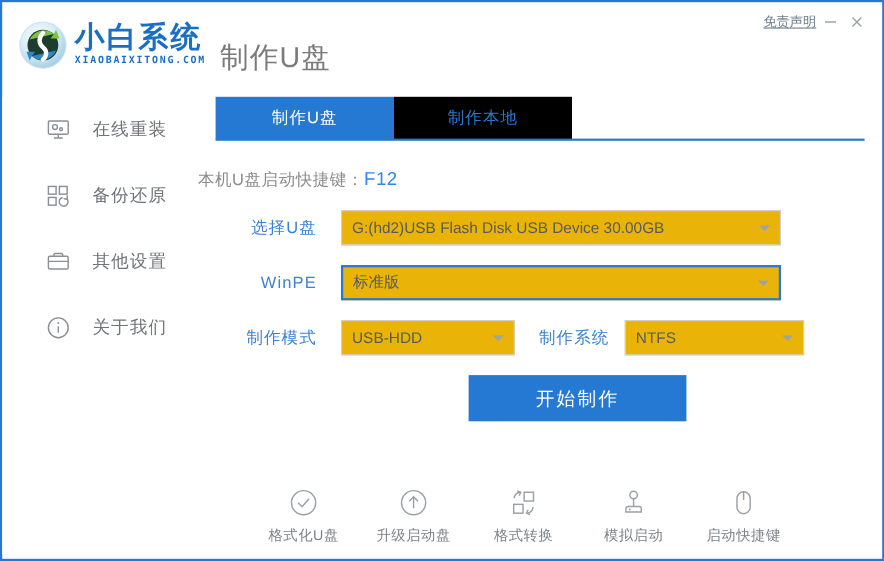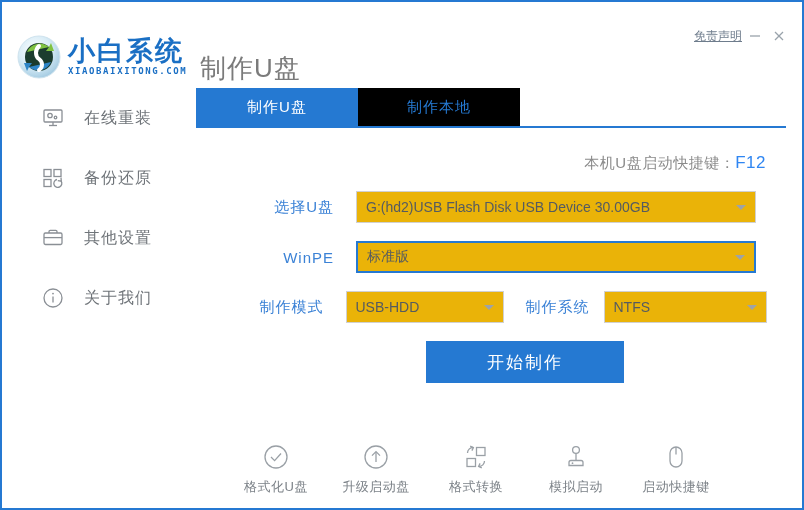--- a/index.html
+++ b/index.html
@@ -20,21 +20,21 @@
     width: 804px;
     height: 510px;
     background: #ffffff;
     border: 2px solid #2579d2;
     overflow: hidden;
   }
 
   
   .titlebar {
     position: absolute;
-    top: 16px; left: 0; right: 0;
+    top: 0; left: 0; right: 0;
     height: 86px;
   }
   .logo-wrap {
     position: absolute;
     left: 14px;
     top: 16px;
     display: flex;
     align-items: center;
   }
   .logo-mark {
@@ -179,41 +179,40 @@
     position: absolute;
     left: 16px;
     right: 16px;
     top: 38px;
     height: 2px;
     background: #2579d2;
   }
 
   .hint {
     margin-top: 26px;
-    text-align: right;
+    text-align: left;
     font-size: 15px;
     color: #8b8b8b;
     letter-spacing: 0.5px;
     padding-right: 36px;
   }
   .hint .key {
     color: #2f86f2;
     font-size: 17px;
   }
 
   .form {
     margin-top: 18px;
     padding-left: 30px;
   }
   .form-row {
     display: flex;
     align-items: center;
     height: 32px;
     margin-bottom: 18px;
-    justify-content: center;
   }
   .f-label {
     font-size: 15px;
     color: #3b82d6;
     width: 78px;
     text-align: right;
     flex: 0 0 78px;
     letter-spacing: 1px;
   }
   .f-label.inline {

